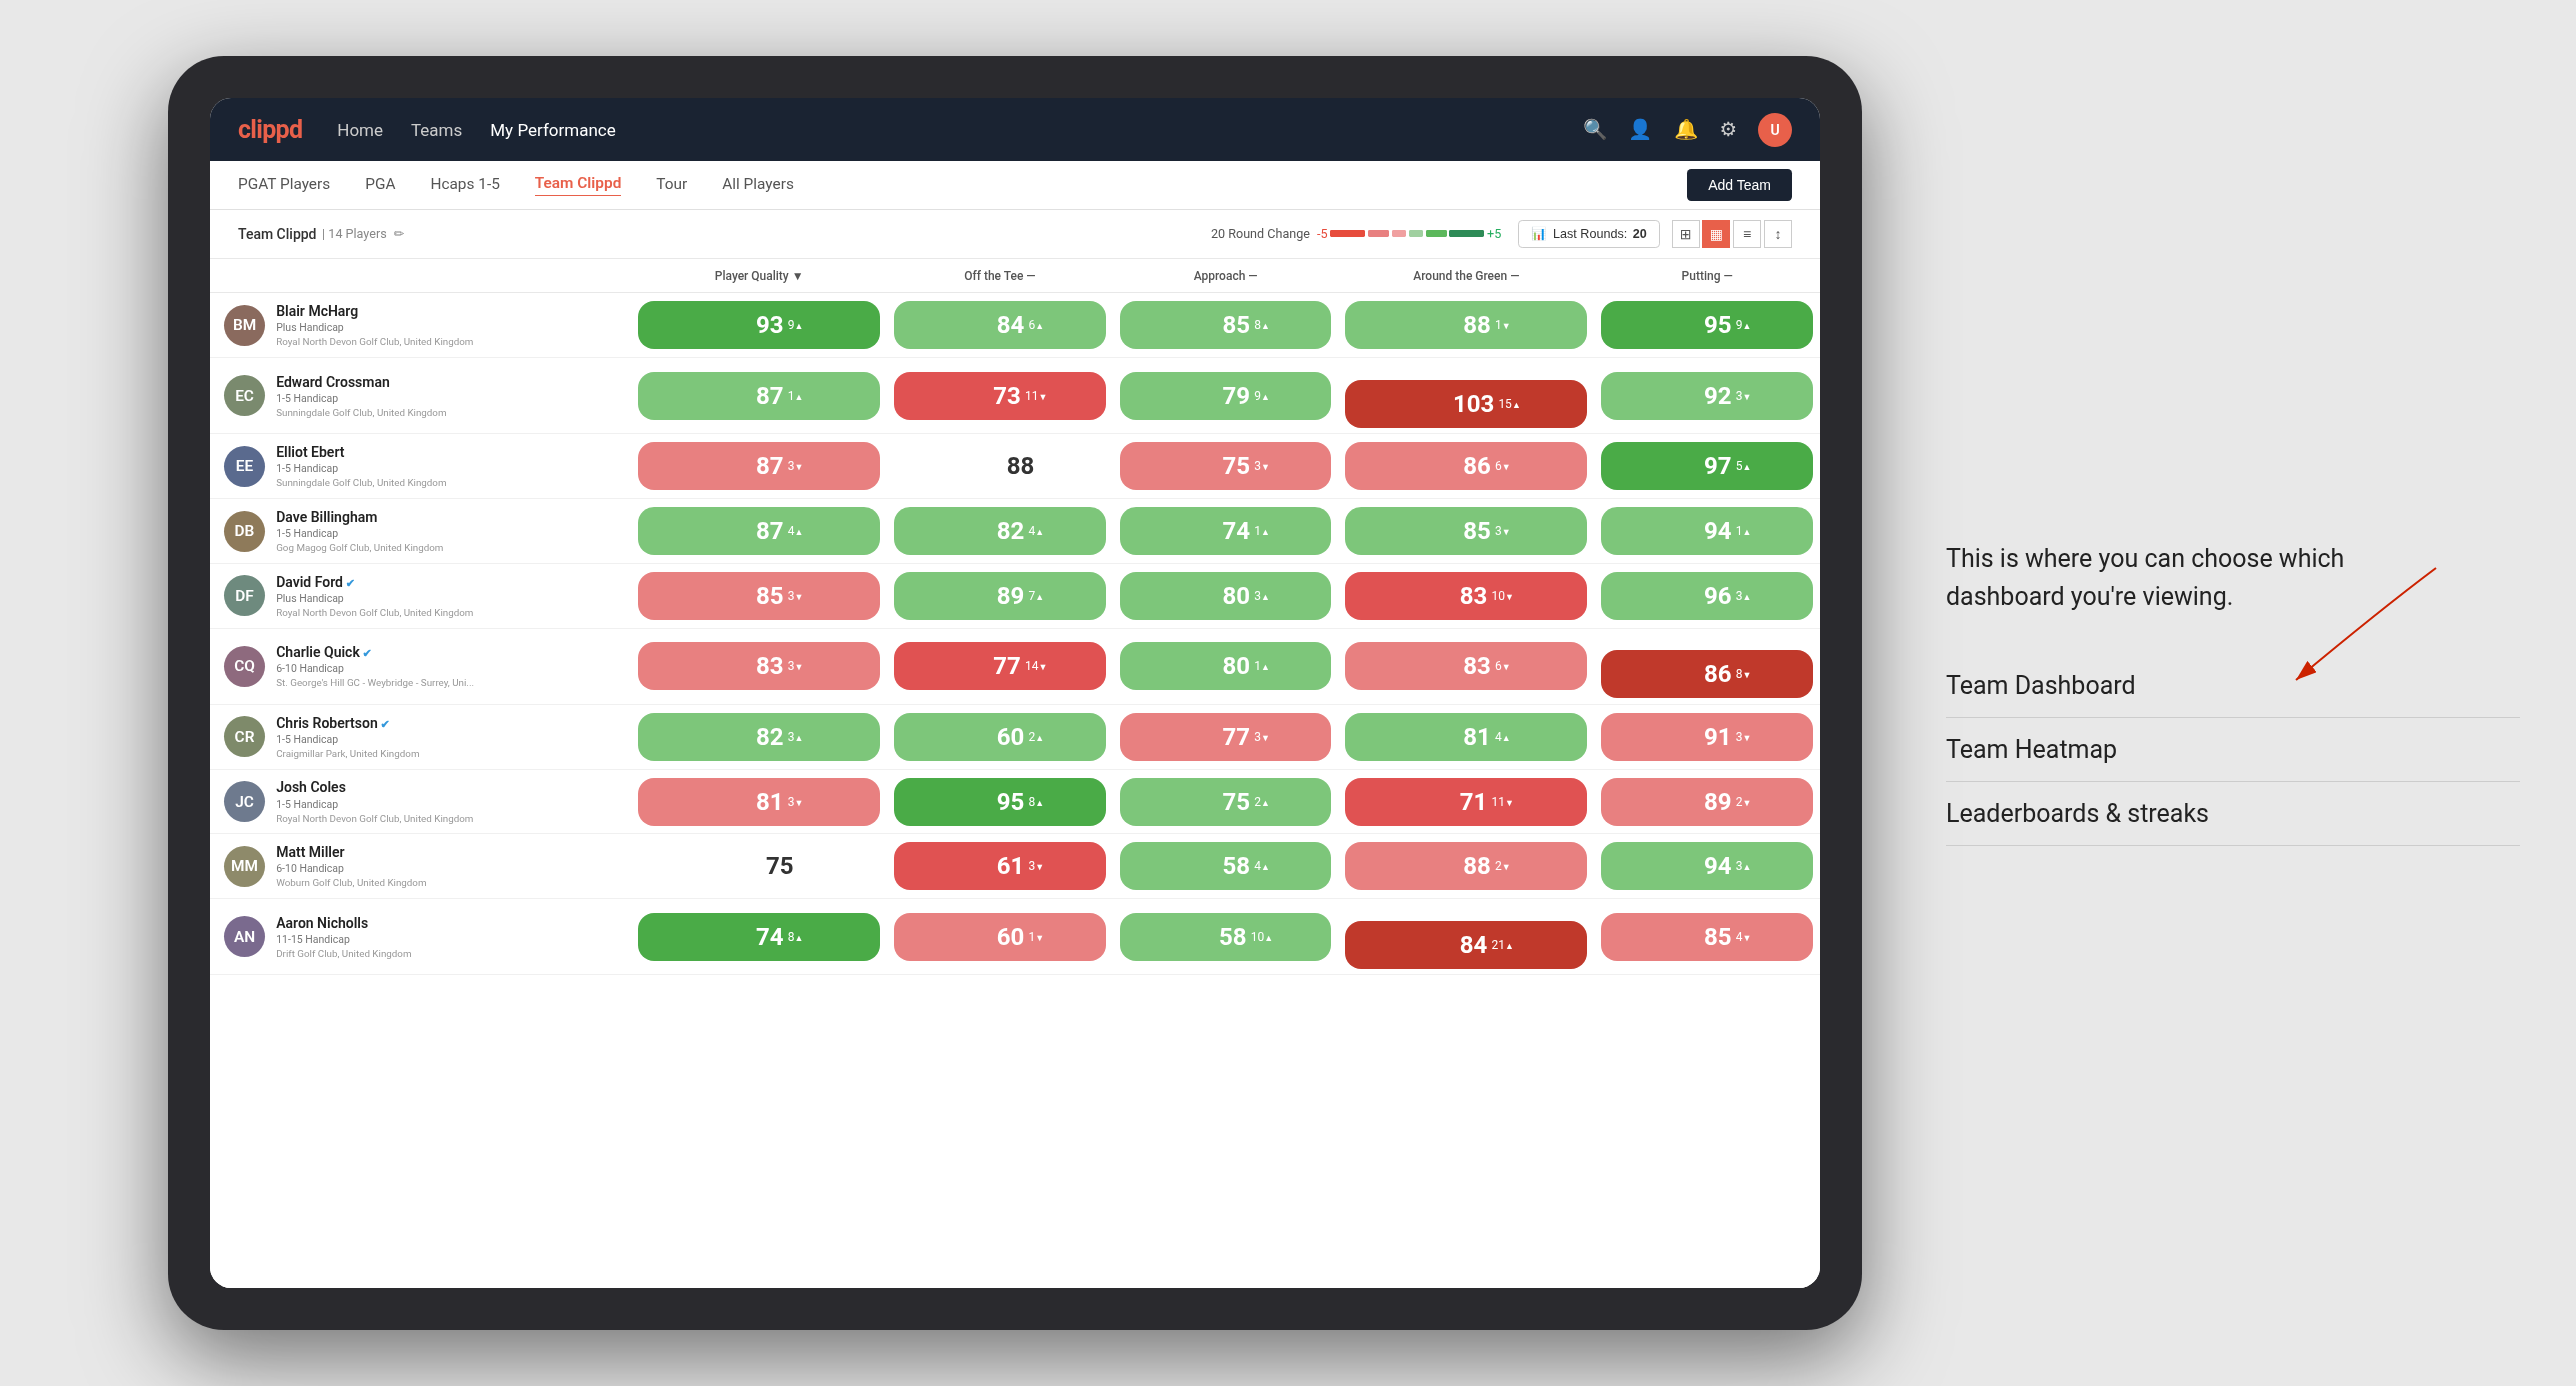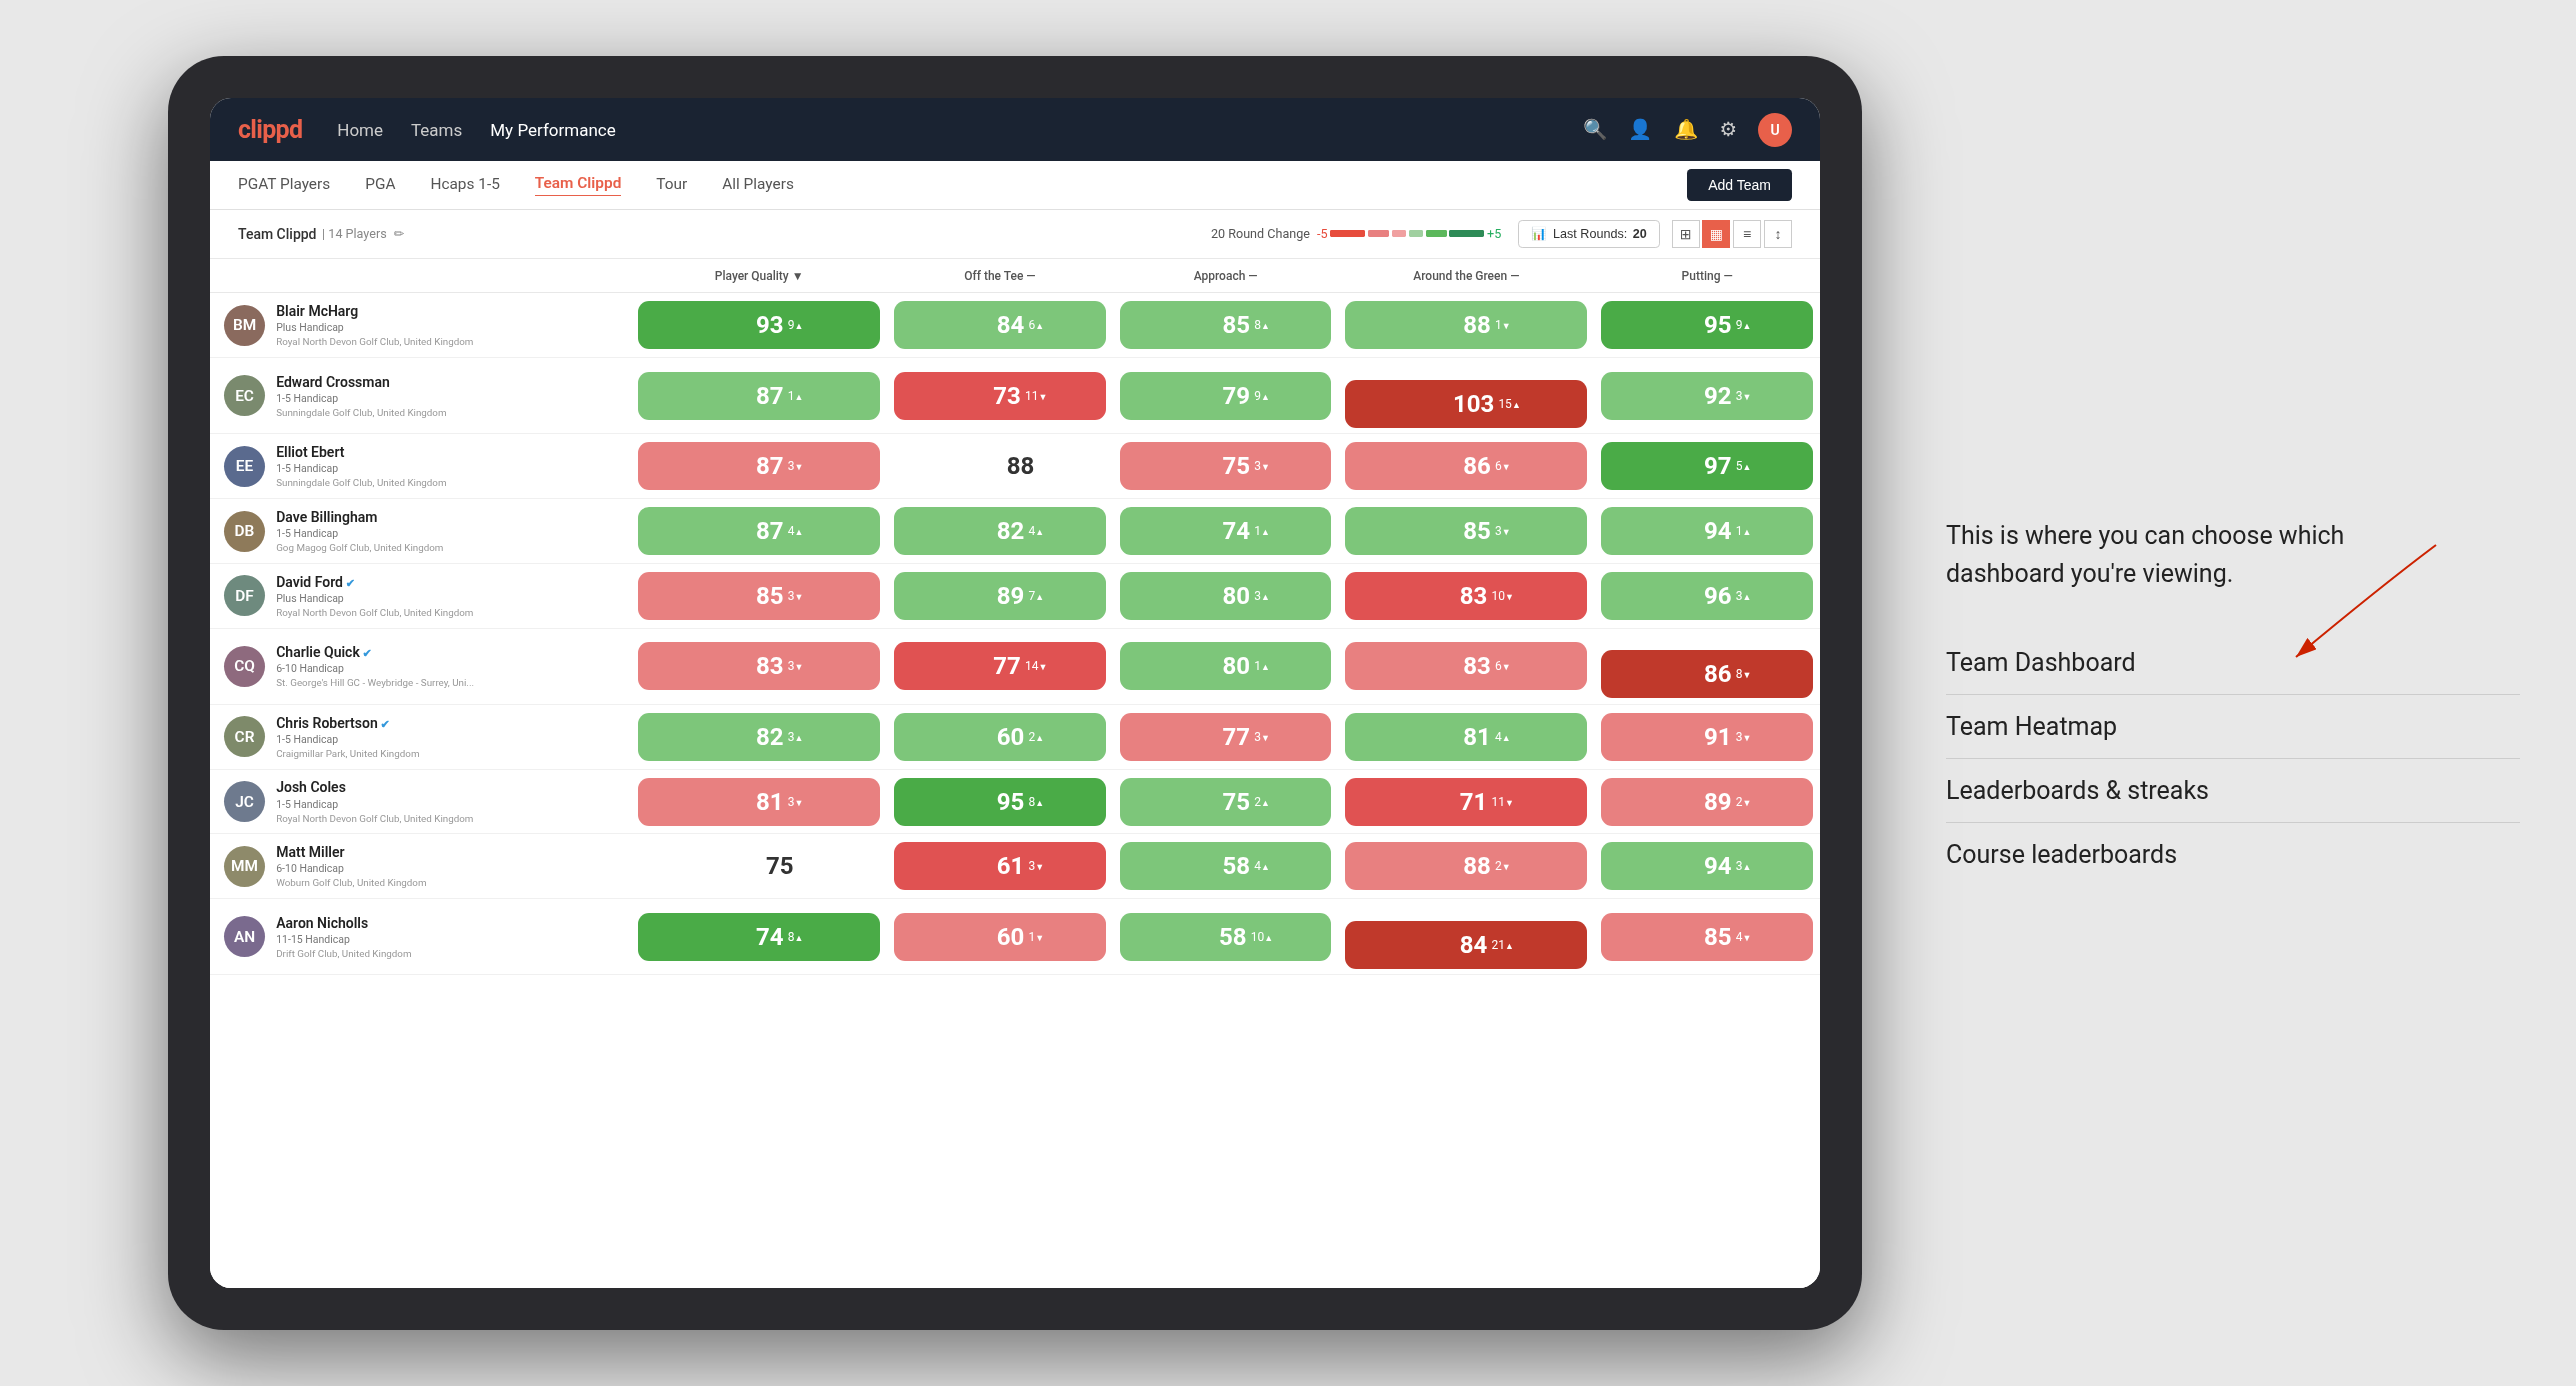--- a/index.html
+++ b/index.html
@@ -326,21 +326,21 @@
       text-align: center;
       padding: 5.6px 7px;
       height: 63px;
     }
 
     .score-box {
       display: flex;
       align-items: center;
       justify-content: center;
       height: 48px;
-      border-radius: 11px;
+      border-radius: 16px;
       font-size: 24px;
       font-weight: 700;
       color: #fff;
       position: relative;
       gap: 4.2px;
       padding-left: 41px;
     }
 
     .score-box.white {
       background: #fff;
@@ -1029,17 +1029,16 @@
       </svg>
     </div>
 
     <div class="annotation-list">
       <span class="annotation-item">Team Dashboard</span>
       <hr class="annotation-divider">
       <span class="annotation-item">Team Heatmap</span>
       <hr class="annotation-divider">
       <span class="annotation-item">Leaderboards &amp; streaks</span>
       <hr class="annotation-divider">
-      <span class="annotation-item">Course leaderboards</span>
     </div>
   </div>
 </div>
 
 
 </body></html>

